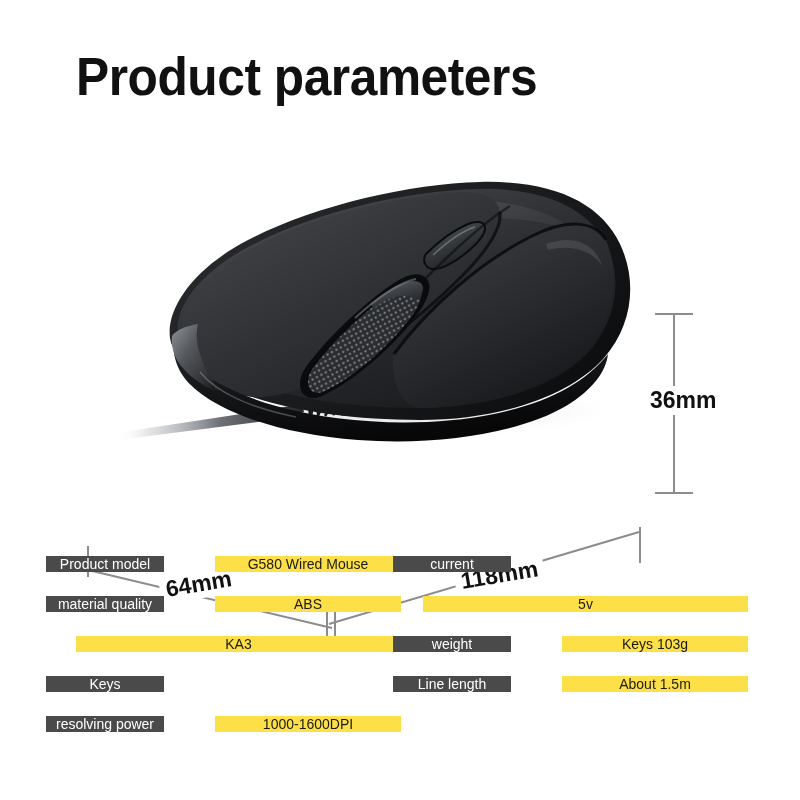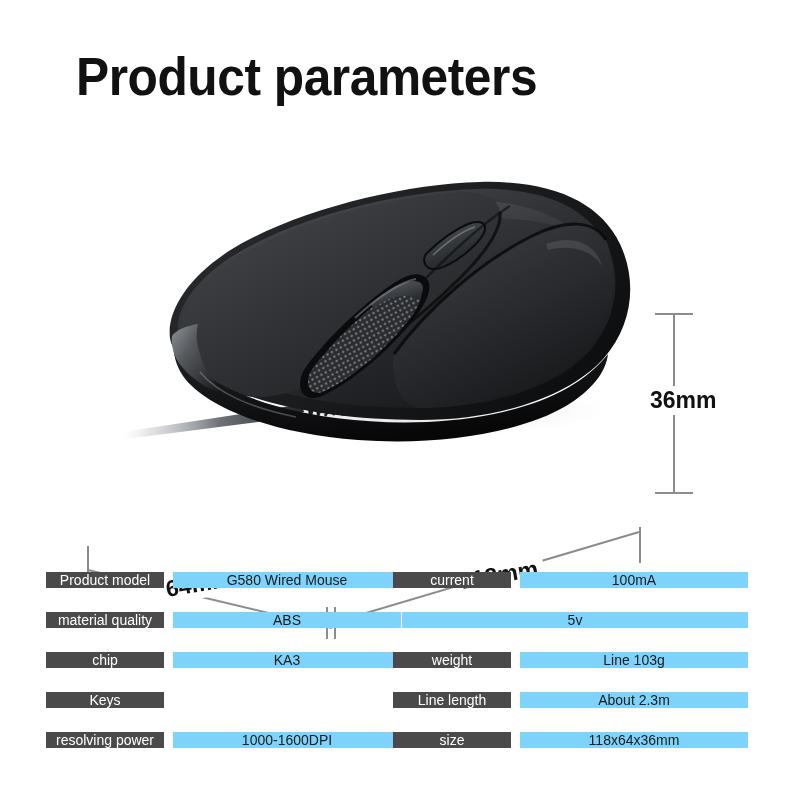--- a/index.html
+++ b/index.html
@@ -111,37 +111,38 @@
     width: 355px;
   }
   .spec-col.left  { left: 46px; }
   .spec-col.right { left: 393px; }
 
   .spec-row {
     position: relative;
     height: 32px;
     margin-bottom: 8px;
     display: flex;
-    align-items: flex-end;
+    align-items: flex-start;
+    gap: 21px;
   }
   .spec-key {
     width: 118px;
     background: #4a4a4a;
     color: #ffffff;
     font-size: 14px;
     display: flex;
     align-items: center;
     justify-content: center;
     text-align: center;
     flex: 0 0 118px;
   }
   .spec-gap { flex: 0 0 9px; }
   .spec-val {
     flex: 1 1 auto;
-    background: #7dd3fc;
+    background: #fde047;
     color: #1a1a1a;
     font-size: 14px;
     display: flex;
     align-items: center;
     justify-content: center;
     text-align: center;
   }
 </style>
 </head>
 <body>
@@ -367,55 +368,48 @@
           <div class="spec-key">Product model</div>
           <div class="spec-gap"></div>
           <div class="spec-val">G580 Wired Mouse</div>
         </div>
         <div class="spec-row">
           <div class="spec-key">material quality</div>
           <div class="spec-gap"></div>
           <div class="spec-val">ABS</div>
         </div>
         <div class="spec-row">
-          <div class="spec-key">chip</div>
           <div class="spec-gap"></div>
           <div class="spec-val">KA3</div>
         </div>
         <div class="spec-row">
           <div class="spec-key">Keys</div>
           <div class="spec-gap"></div>
         </div>
         <div class="spec-row">
           <div class="spec-key">resolving power</div>
           <div class="spec-gap"></div>
           <div class="spec-val">1000-1600DPI</div>
         </div>
       </div>
     <div class="spec-col right">
         <div class="spec-row">
           <div class="spec-key">current</div>
           <div class="spec-gap"></div>
-          <div class="spec-val">100mA</div>
         </div>
         <div class="spec-row">
           <div class="spec-gap"></div>
           <div class="spec-val">5v</div>
         </div>
         <div class="spec-row">
           <div class="spec-key">weight</div>
           <div class="spec-gap"></div>
-          <div class="spec-val">Line 103g</div>
+          <div class="spec-val">Keys 103g</div>
         </div>
         <div class="spec-row">
           <div class="spec-key">Line length</div>
           <div class="spec-gap"></div>
-          <div class="spec-val">About 2.3m</div>
-        </div>
-        <div class="spec-row">
-          <div class="spec-key">size</div>
-          <div class="spec-gap"></div>
-          <div class="spec-val">118x64x36mm</div>
+          <div class="spec-val">About 1.5m</div>
         </div>
       </div>
   </div>
 
 </div>
 
 </body></html>

